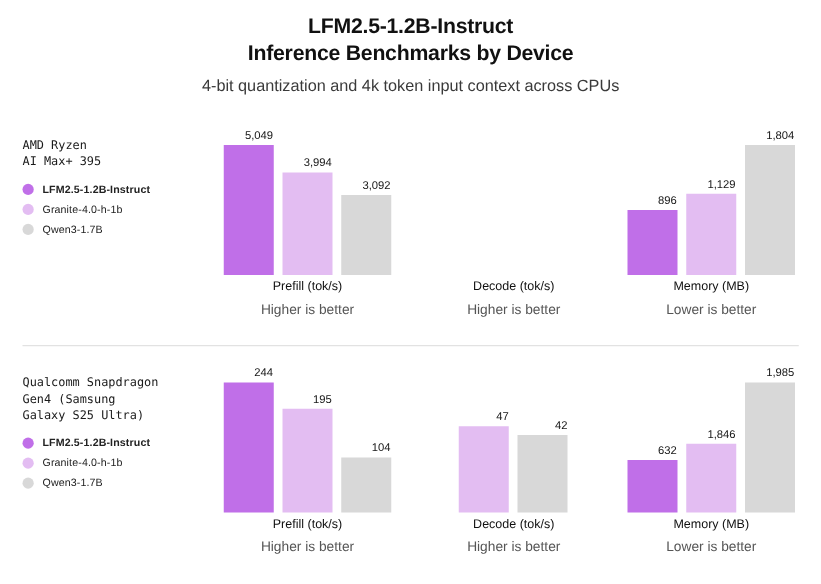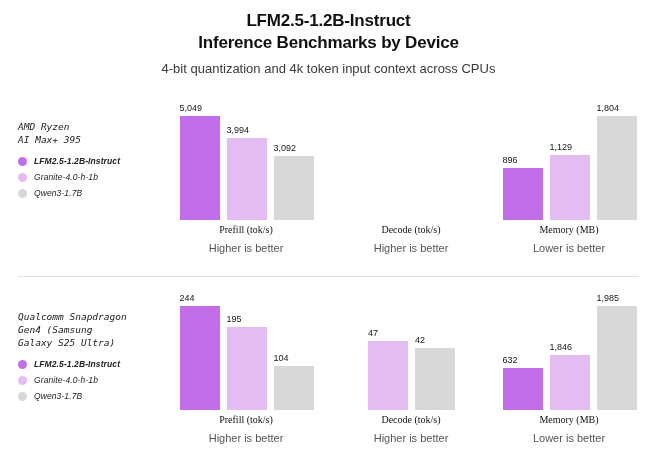--- a/index.html
+++ b/index.html
@@ -56,23 +56,22 @@
     width: 621px;
     height: 1px;
     background: #e2e2e2;
     top: 276px;
   }
 
   
   .legend-block {
     position: absolute;
     left: 18px;
-    top: 24px;
+    top: 14px;
     width: 150px;
-    font-style: italic;
   }
   .device-name {
     font-family: "DejaVu Sans Mono", monospace;
     font-size: 9.5px;
     line-height: 13px;
     color: #1a1a1a;
     white-space: pre-line;
     margin-bottom: 10px;
   }
   .legend-row {
@@ -109,42 +108,42 @@
     height: 124px;
     display: flex;
     align-items: flex-end;
     justify-content: center;
     gap: 8px;
   }
   .bar-wrap {
     width: 39px;
     display: flex;
     flex-direction: column;
-    align-items: flex-start;
+    align-items: flex-end;
     justify-content: flex-end;
     height: 124px;
     margin-top: 16px;
   }
   .bar-value {
     font-size: 9px;
     color: #161616;
     margin-bottom: 3px;
     white-space: nowrap;
   }
   .bar {
     width: 40px;
     border-radius: 0;
   }
   .group-label {
     position: absolute;
     top: 128px;
     left: 0;
     width: 160px;
     text-align: center;
-    font-family: Liberation Serif, serif;
+    font-family: Liberation Sans, sans-serif;
     font-size: 10px;
     color: #111111;
   }
   .group-sub {
     position: absolute;
     top: 146px;
     left: 0;
     width: 160px;
     text-align: center;
     font-size: 11px;

